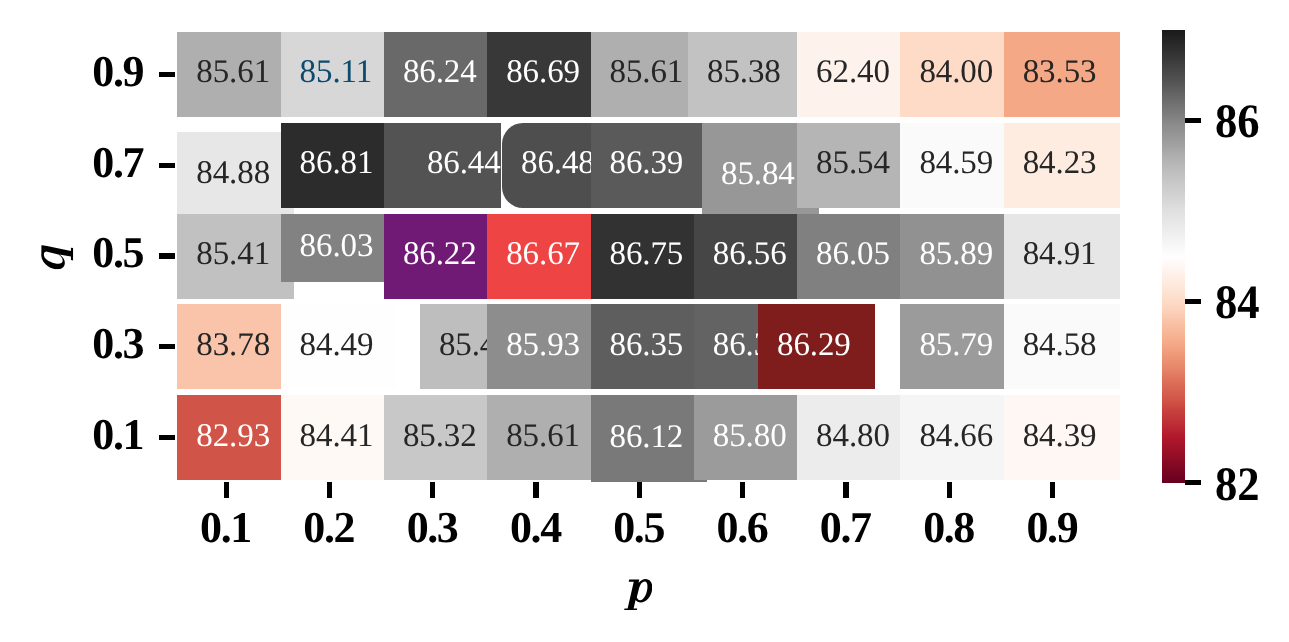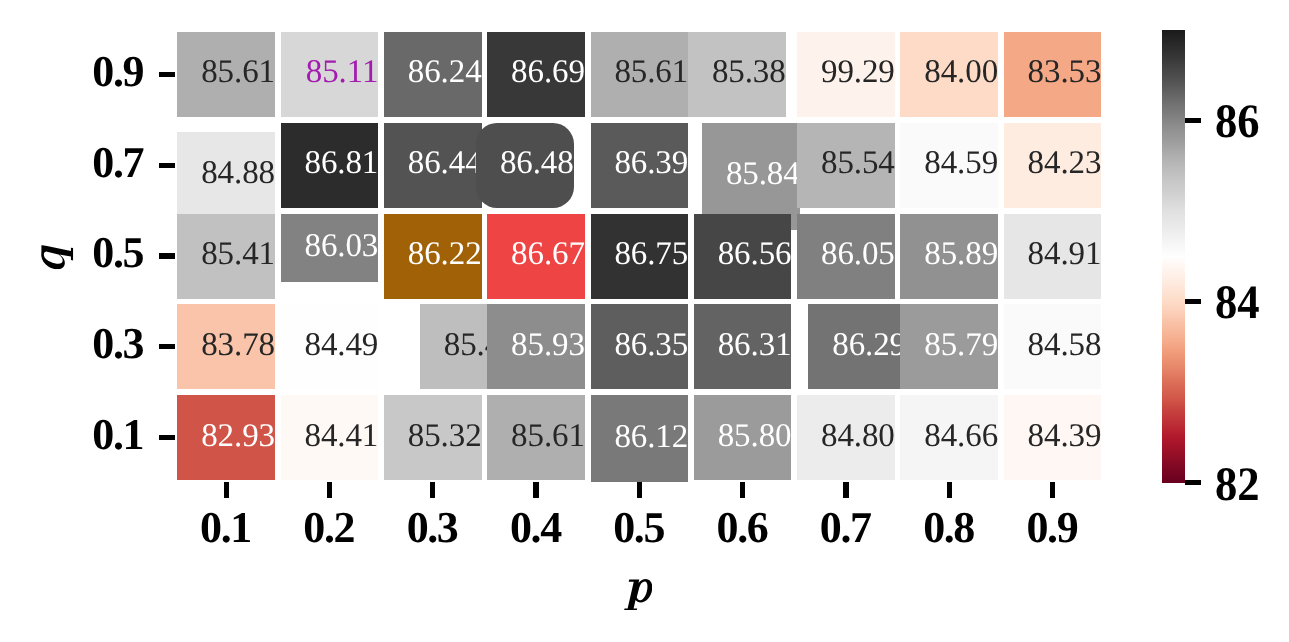--- a/index.html
+++ b/index.html
@@ -1,20 +1,20 @@
 <!DOCTYPE html>
 <html><head>
 <meta charset="utf-8">
 <title>Heatmap</title>
 <style>
   html,body{margin:0;padding:0;background:#ffffff;
             -webkit-font-smoothing:antialiased;text-rendering:geometricPrecision;}
   #page{position:relative;width:1289px;height:642px;background:#ffffff;overflow:hidden;
         font-family:"Liberation Serif",serif;filter:opacity(1);}
-  .cell{position:absolute;display:flex;align-items:center;justify-content:flex-end;}
+  .cell{position:absolute;display:flex;align-items:center;justify-content:flex-start;padding-left:19px;}
   .cell-text{font-family:"Liberation Serif",serif;font-size:33px;line-height:1;
              letter-spacing:-0.1px;position:relative;top:-1.5px;}
   .ytick-label{position:absolute;font-family:"Liberation Serif",serif;font-weight:bold;
                font-size:44px;line-height:1;color:#000;text-align:right;white-space:nowrap;
                letter-spacing:-1.4px;}
   .xtick-label{position:absolute;font-family:"Liberation Serif",serif;font-weight:bold;
                font-size:44px;line-height:1;color:#000;text-align:center;white-space:nowrap;
                letter-spacing:-1.4px;margin-left:-0.7px;}
   .tickmark{position:absolute;background:#000;}
   .axis-title{position:absolute;font-family:"DejaVu Serif",serif;font-weight:bold;
@@ -31,55 +31,55 @@
 </head>
 <body>
 
 <div id="page">
   <div id="heatmap">
       <div style="position: absolute; left: 0px; top: 0px;">
         <div class="cell" title="p=0.1, q=0.9: 85.61" style="left: 177.3px; top: 31.9px; width: 97.7px; height: 85px; background: rgb(175, 175, 175);">
           <span class="cell-text" style="color: rgb(38, 38, 38);">85.61</span>
         </div>
         <div class="cell" title="p=0.2, q=0.9: 85.11" style="left: 280.6px; top: 31.9px; width: 97.7px; height: 85px; background: rgb(215, 215, 215);">
-          <span class="cell-text" style="color: #a21caf;">85.11</span>
+          <span class="cell-text" style="color: #0c4a6e;">85.11</span>
         </div>
         <div class="cell" title="p=0.3, q=0.9: 86.24" style="left: 383.9px; top: 31.9px; width: 97.7px; height: 85px; background: rgb(105, 105, 105);">
           <span class="cell-text" style="color: rgb(255, 255, 255);">86.24</span>
         </div>
         <div class="cell" title="p=0.4, q=0.9: 86.69" style="left: 487.2px; top: 31.9px; width: 97.7px; height: 85px; background: rgb(56, 56, 56);">
           <span class="cell-text" style="color: rgb(255, 255, 255);">86.69</span>
         </div>
         <div class="cell" title="p=0.5, q=0.9: 85.61" style="left: 590.5px; top: 31.9px; width: 97.7px; height: 85px; background: rgb(175, 175, 175);">
           <span class="cell-text" style="color: rgb(38, 38, 38);">85.61</span>
         </div>
         <div class="cell" title="p=0.6, q=0.9: 85.38" style="left: 688px; top: 31.9px; width: 97.7px; height: 85px; background: rgb(194, 194, 194);">
           <span class="cell-text" style="color: rgb(38, 38, 38);">85.38</span>
         </div>
         <div class="cell" title="p=0.7, q=0.9: 84.34" style="left: 797.1px; top: 31.9px; width: 97.7px; height: 85px; background: rgb(254, 243, 236);">
-          <span class="cell-text" style="color: rgb(38, 38, 38);">99.29</span>
+          <span class="cell-text" style="color: rgb(38, 38, 38);">62.40</span>
         </div>
         <div class="cell" title="p=0.8, q=0.9: 84.00" style="left: 900.4px; top: 31.9px; width: 97.7px; height: 85px; background: rgb(253, 219, 199);">
           <span class="cell-text" style="color: rgb(38, 38, 38);">84.00</span>
         </div>
         <div class="cell" title="p=0.9, q=0.9: 83.53" style="left: 1003.7px; top: 31.9px; width: 97.7px; height: 85px; background: rgb(245, 168, 134);">
           <span class="cell-text" style="color: rgb(38, 38, 38);">83.53</span>
         </div>
       </div>
       <div style="position: absolute; left: 0px; top: 0px;">
         <div class="cell" title="p=0.1, q=0.7: 84.88" style="left: 177.3px; top: 132px; width: 97.7px; height: 85px; background: rgb(231, 231, 231);">
           <span class="cell-text" style="color: rgb(38, 38, 38);">84.88</span>
         </div>
         <div class="cell" title="p=0.2, q=0.7: 86.81" style="left: 280.6px; top: 122.7px; width: 97.7px; height: 85px; background: rgb(44, 44, 44);">
           <span class="cell-text" style="color: rgb(255, 255, 255);">86.81</span>
         </div>
         <div class="cell" title="p=0.3, q=0.7: 86.44" style="left: 383.9px; top: 122.7px; width: 97.7px; height: 85px; background: rgb(83, 83, 83);">
           <span class="cell-text" style="color: rgb(255, 255, 255); margin-left: 24px;">86.44</span>
         </div>
-        <div class="cell" title="p=0.4, q=0.7: 86.48" style="left: 476px; top: 122.7px; width: 97.7px; height: 85px; background: rgb(78, 78, 78); border-radius: 21px;">
+        <div class="cell" title="p=0.4, q=0.7: 86.48" style="left: 502px; top: 122.7px; width: 97.7px; height: 85px; background: rgb(78, 78, 78); border-radius: 21px;">
           <span class="cell-text" style="color: rgb(255, 255, 255);">86.48</span>
         </div>
         <div class="cell" title="p=0.5, q=0.7: 86.39" style="left: 590.5px; top: 122.7px; width: 97.7px; height: 85px; background: rgb(90, 90, 90);">
           <span class="cell-text" style="color: rgb(255, 255, 255);">86.39</span>
         </div>
         <div class="cell" title="p=0.6, q=0.7: 85.84" style="left: 702px; top: 122.7px; width: 97.7px; height: 107px; background: rgb(151, 151, 151);">
           <span class="cell-text" style="color: rgb(255, 255, 255);">85.84</span>
         </div>
         <div class="cell" title="p=0.7, q=0.7: 85.54" style="left: 797.1px; top: 122.7px; width: 97.7px; height: 85px; background: rgb(181, 181, 181);">
           <span class="cell-text" style="color: rgb(38, 38, 38);">85.54</span>
@@ -91,21 +91,21 @@
           <span class="cell-text" style="color: rgb(38, 38, 38);">84.23</span>
         </div>
       </div>
       <div style="position: absolute; left: 0px; top: 0px;">
         <div class="cell" title="p=0.1, q=0.5: 85.41" style="left: 177.3px; top: 213.5px; width: 97.7px; height: 85px; background: rgb(193, 193, 193);">
           <span class="cell-text" style="color: rgb(38, 38, 38);">85.41</span>
         </div>
         <div class="cell" title="p=0.2, q=0.5: 86.03" style="left: 280.6px; top: 213.5px; width: 97.7px; height: 68px; background: rgb(130, 130, 130);">
           <span class="cell-text" style="color: rgb(255, 255, 255);">86.03</span>
         </div>
-        <div class="cell" title="p=0.3, q=0.5: 86.22" style="left: 383.9px; top: 213.5px; width: 97.7px; height: 85px; background: #a16207;">
+        <div class="cell" title="p=0.3, q=0.5: 86.22" style="left: 383.9px; top: 213.5px; width: 97.7px; height: 85px; background: #701a75;">
           <span class="cell-text" style="color: rgb(255, 255, 255);">86.22</span>
         </div>
         <div class="cell" title="p=0.4, q=0.5: 86.67" style="left: 487.2px; top: 213.5px; width: 97.7px; height: 85px; background: #ef4444;">
           <span class="cell-text" style="color: rgb(255, 255, 255);">86.67</span>
         </div>
         <div class="cell" title="p=0.5, q=0.5: 86.75" style="left: 590.5px; top: 213.5px; width: 97.7px; height: 85px; background: rgb(50, 50, 50);">
           <span class="cell-text" style="color: rgb(255, 255, 255);">86.75</span>
         </div>
         <div class="cell" title="p=0.6, q=0.5: 86.56" style="left: 693.8px; top: 213.5px; width: 97.7px; height: 85px; background: rgb(70, 70, 70);">
           <span class="cell-text" style="color: rgb(255, 255, 255);">86.56</span>
@@ -132,21 +132,21 @@
         </div>
         <div class="cell" title="p=0.4, q=0.3: 85.93" style="left: 487.2px; top: 304.3px; width: 97.7px; height: 85px; background: rgb(141, 141, 141);">
           <span class="cell-text" style="color: rgb(255, 255, 255);">85.93</span>
         </div>
         <div class="cell" title="p=0.5, q=0.3: 86.35" style="left: 590.5px; top: 304.3px; width: 97.7px; height: 85px; background: rgb(94, 94, 94);">
           <span class="cell-text" style="color: rgb(255, 255, 255);">86.35</span>
         </div>
         <div class="cell" title="p=0.6, q=0.3: 86.31" style="left: 693.8px; top: 304.3px; width: 97.7px; height: 85px; background: rgb(99, 99, 99);">
           <span class="cell-text" style="color: rgb(255, 255, 255);">86.31</span>
         </div>
-        <div class="cell" title="p=0.7, q=0.3: 86.29" style="left: 808px; top: 304.3px; width: 98px; height: 85px; background: #737373;">
+        <div class="cell" title="p=0.7, q=0.3: 86.29" style="left: 758px; top: 304.3px; width: 98px; height: 85px; background: #7f1d1d;">
           <span class="cell-text" style="color: rgb(255, 255, 255);">86.29</span>
         </div>
         <div class="cell" title="p=0.8, q=0.3: 85.79" style="left: 900.4px; top: 304.3px; width: 97.7px; height: 85px; background: rgb(155, 155, 155);">
           <span class="cell-text" style="color: rgb(255, 255, 255);">85.79</span>
         </div>
         <div class="cell" title="p=0.9, q=0.3: 84.58" style="left: 1003.7px; top: 304.3px; width: 97.7px; height: 85px; background: rgb(250, 250, 250);">
           <span class="cell-text" style="color: rgb(38, 38, 38);">84.58</span>
         </div>
       </div>
       <div style="position: absolute; left: 0px; top: 0px;">

